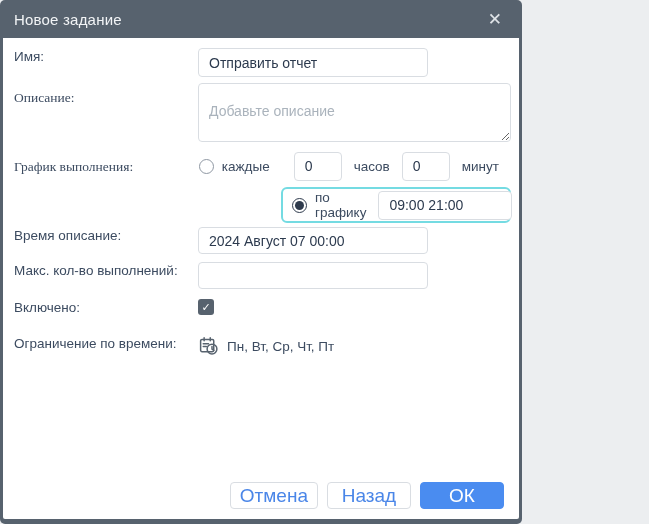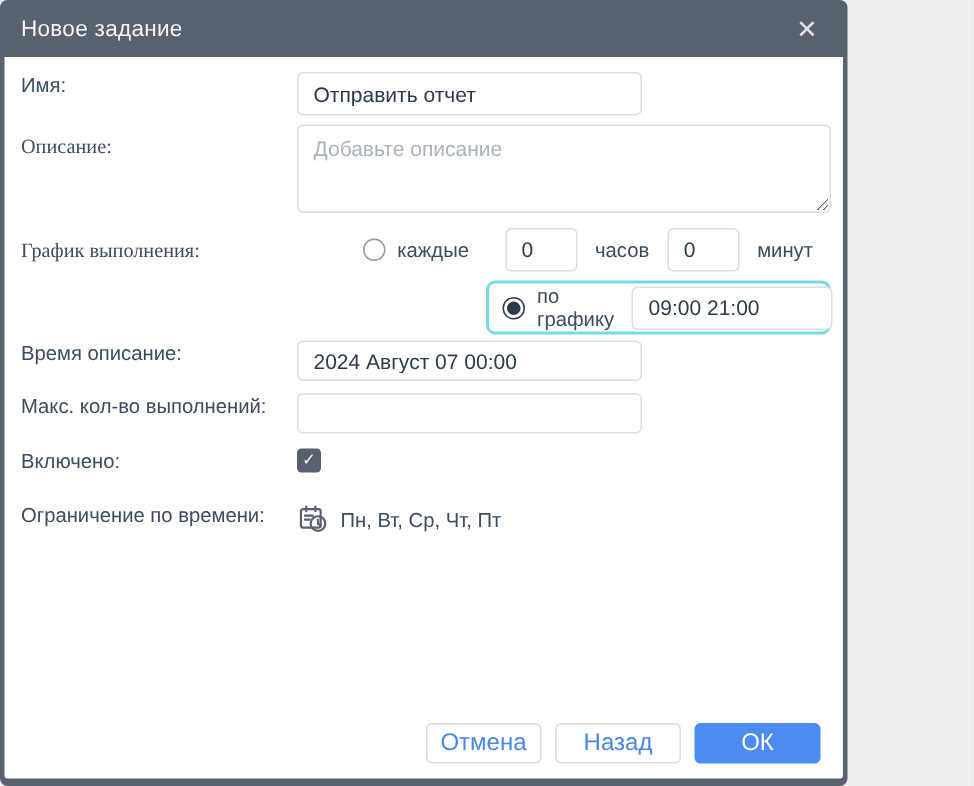--- a/index.html
+++ b/index.html
@@ -1,18 +1,18 @@
 <!DOCTYPE html>
 <html style="--header_bg: #57626e; --accent_blue: #4a86e8; --accent_blue_btn: #4a8cf0; --highlight_teal: #74dbe2;"><head>
 <meta charset="utf-8">
 <style>
   html,body{margin:0;padding:0;background:#eceef0;}
   *{box-sizing:border-box;font-family:"Liberation Sans",sans-serif;}
   .window{
-    position:relative;width:565px;height:524px;
+    position:relative;width:522px;height:524px;
     background:var(--header_bg,#57626e);
     border-radius:5px;overflow:hidden;
     display:flex;flex-direction:column;
   }
   .titlebar{
     height:38px;flex:0 0 38px;display:flex;align-items:center;
     padding:0 16px 0 14px;color:#f2f4f6;
   }
   .titlebar .title{font-size:15px;letter-spacing:.2px;}
   .close-btn{
@@ -31,21 +31,21 @@
   .row.top .lbl{padding-top:7px;font-family:Liberation Serif, serif;}
   .ctl{flex:1;display:flex;align-items:center;}
   input[type=text]{
     height:29px;border:1px solid #d9dde2;border-radius:4px;
     padding:0 10px;font-size:14px;color:#2c3a4e;outline:none;background:#fff;
   }
   input::placeholder,textarea::placeholder{color:#aab3bc;}
   .w-std{width:230px;}
   textarea{
     width:100%;height:59px;border:1px solid #d9dde2;border-radius:4px;
-    padding:7px 10px;font-size:14px;color:#0f172a;outline:none;resize:both;
+    padding:19px 10px;font-size:14px;color:#0f172a;outline:none;resize:both;
   }
   
   .sched-row{display:flex;align-items:center;margin-bottom:6px;height:30px;}
   .radio{
     width:15px;height:15px;border-radius:50%;border:1.5px solid #8f98a3;
     background:#fff;flex:0 0 15px;position:relative;cursor:pointer;
   }
   .radio.checked{border-color:#2f3b4d;}
   .radio.checked::after{
     content:"";position:absolute;inset:2px;border-radius:50%;background:#2f3b4d;
@@ -68,21 +68,21 @@
     color:#fff;font-size:11px;line-height:16px;text-align:center;cursor:pointer;
   }
   
   .restriction{display:flex;align-items:center;font-size:13.5px;color:#3c4b60;}
   .cal-icon{margin-right:8px;display:inline-flex;}
   
   .footer{
     position:absolute;right:15px;bottom:10px;display:flex;gap:9px;
   }
   .btn{
-    height:27px;border-radius:4px;font-size:16px;display:inline-flex;
+    height:27px;border-radius:4px;font-size:19px;display:inline-flex;
     align-items:center;justify-content:center;cursor:pointer;padding:0 9px;
   }
   .btn.secondary{
     background:#fff;border:1px solid #d9dde2;color:var(--accent_blue,#4a86e8);
   }
   .btn.secondary.cancel{min-width:74px;}
   .btn.secondary.back{min-width:84px;}
   .btn.primary{
     background:var(--accent_blue_btn,#4a8cf0);border:1px solid var(--accent_blue_btn,#4a8cf0);
     color:#fff;min-width:84px;

